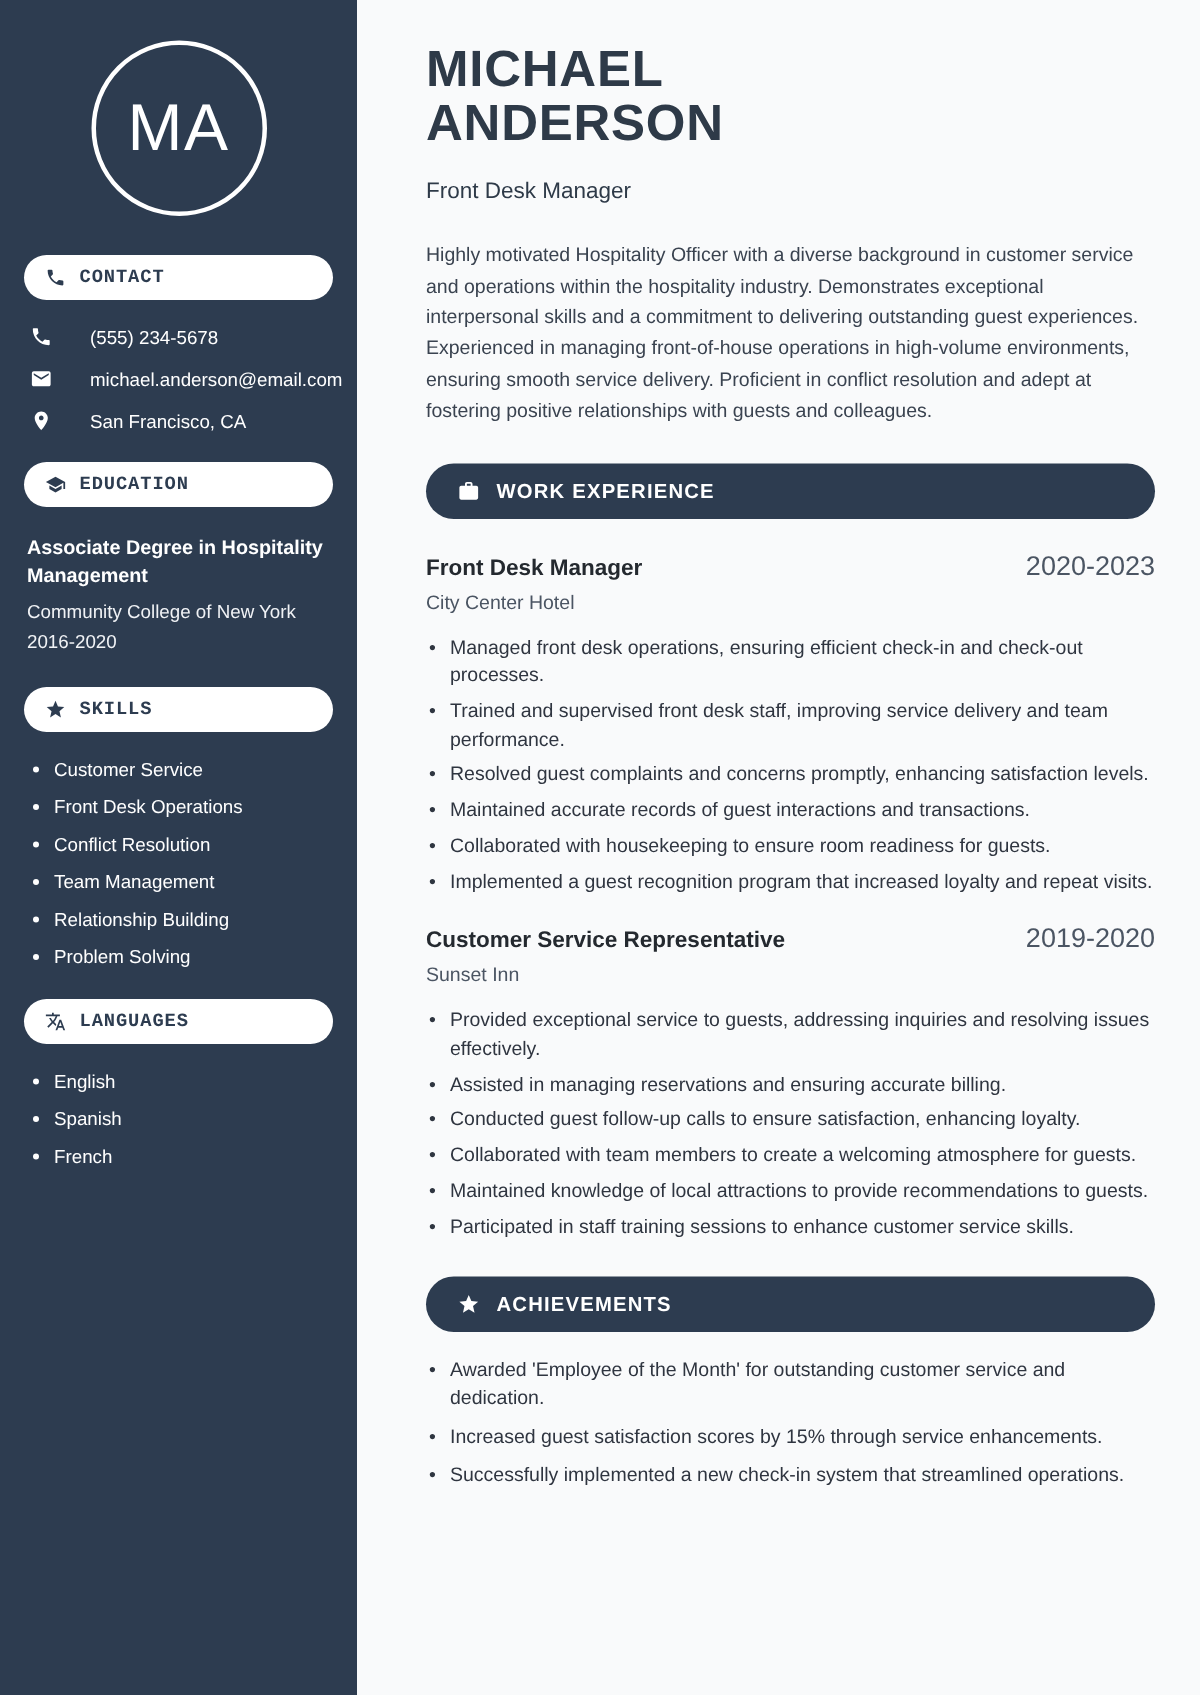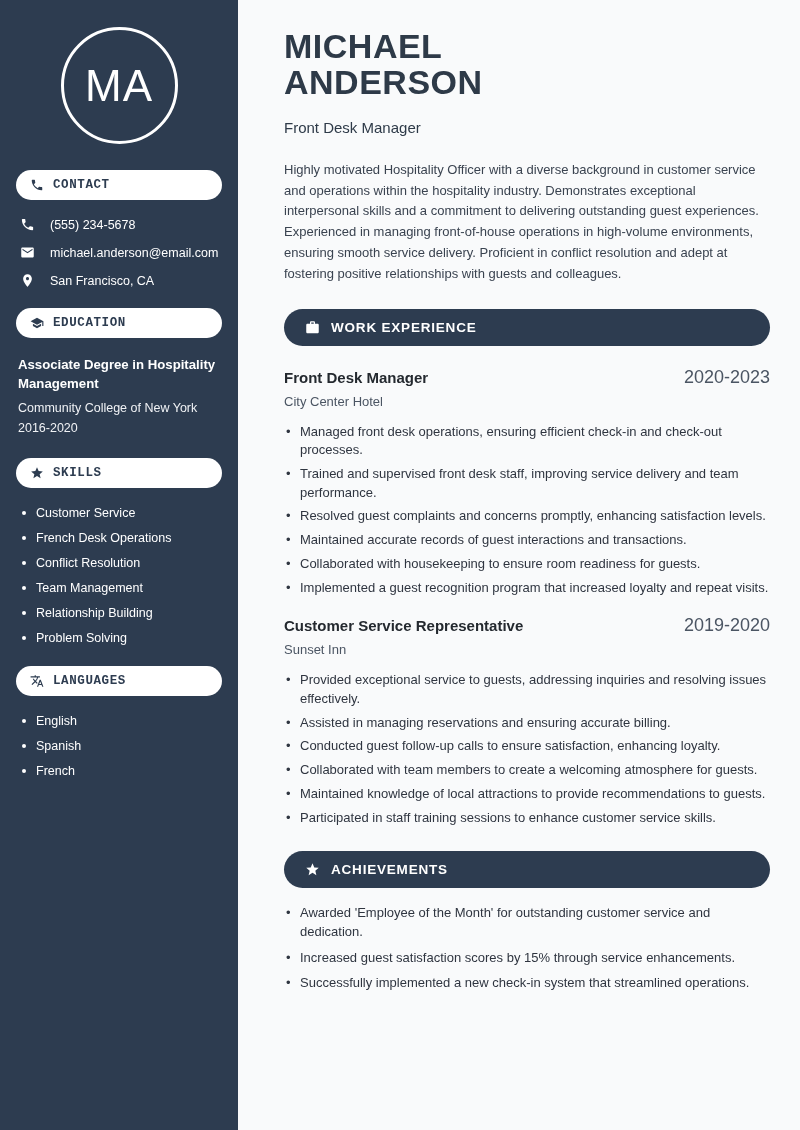--- a/index.html
+++ b/index.html
@@ -16,21 +16,21 @@
 
   
   .sidebar{width:238px;flex-shrink:0;background:var(--sidebar-bg);color:#fff;padding:27px 16px 20px 16px;}
   .avatar-wrap{display:flex;justify-content:center;margin-bottom:26px;}
   .avatar{width:117px;height:117px;border-radius:50%;border:3px solid #fff;display:flex;align-items:center;justify-content:center;
           font-size:44px;letter-spacing:1px;color:#fff;font-weight:400;}
   .side-section{margin-bottom:20px;}
   .side-pill{background:#fff;color:var(--accent);border-radius:16px;height:30px;display:flex;align-items:center;gap:9px;
              padding:0 14px;font-weight:700;font-size:12.5px;letter-spacing:0.6px;margin-bottom:17px;font-family:Liberation Mono, monospace;}
   .side-pill svg{width:14px;height:14px;fill:var(--accent);flex-shrink:0;}
-  .contact-item{display:flex;align-items:center;gap:15px;font-size:12.5px;margin:0 0 13px 4px;color:#fff;}
+  .contact-item{display:flex;align-items:center;gap:25px;font-size:12.5px;margin:0 0 13px 4px;color:#fff;}
   .contact-item svg{width:15px;height:15px;fill:#fff;flex-shrink:0;}
   .edu-degree{font-weight:700;font-size:13.2px;line-height:1.45;margin:0 0 6px 2px;color:#fff;}
   .edu-text{font-size:12.5px;line-height:1.55;margin-left:2px;color:#f0f2f5;}
   .side-list{list-style:none;margin-left:6px;}
   .side-list li{position:relative;padding-left:14px;font-size:12.5px;line-height:16px;margin-bottom:9px;color:#fff;}
   .side-list li::before{content:'';position:absolute;left:0;top:6px;width:4px;height:4px;border-radius:50%;background:#fff;}
 
   
   .main{flex:1;padding:28px 30px 0 46px;min-width:0;}
   .name{font-size:34px;font-weight:700;color:#2e3a48;line-height:1.07;letter-spacing:0.5px;}
@@ -103,21 +103,21 @@
 
     <div class="side-section">
       <div class="side-pill">
         <svg viewBox="0 0 24 24">
             <path d="M12 17.27L18.18 21l-1.64-7.03L22 9.24l-7.19-.61L12 2 9.19 8.63 2 9.24l5.46 4.73L5.82 21z"></path>
           </svg>
         <span>SKILLS</span>
       </div>
       <ul class="side-list">
           <li>Customer Service</li>
-          <li>French Desk Operations</li>
+          <li>Front Desk Operations</li>
           <li>Conflict Resolution</li>
           <li>Team Management</li>
           <li>Relationship Building</li>
           <li>Problem Solving</li>
         </ul>
     </div>
 
     <div class="side-section">
       <div class="side-pill">
         <svg viewBox="0 0 24 24">

